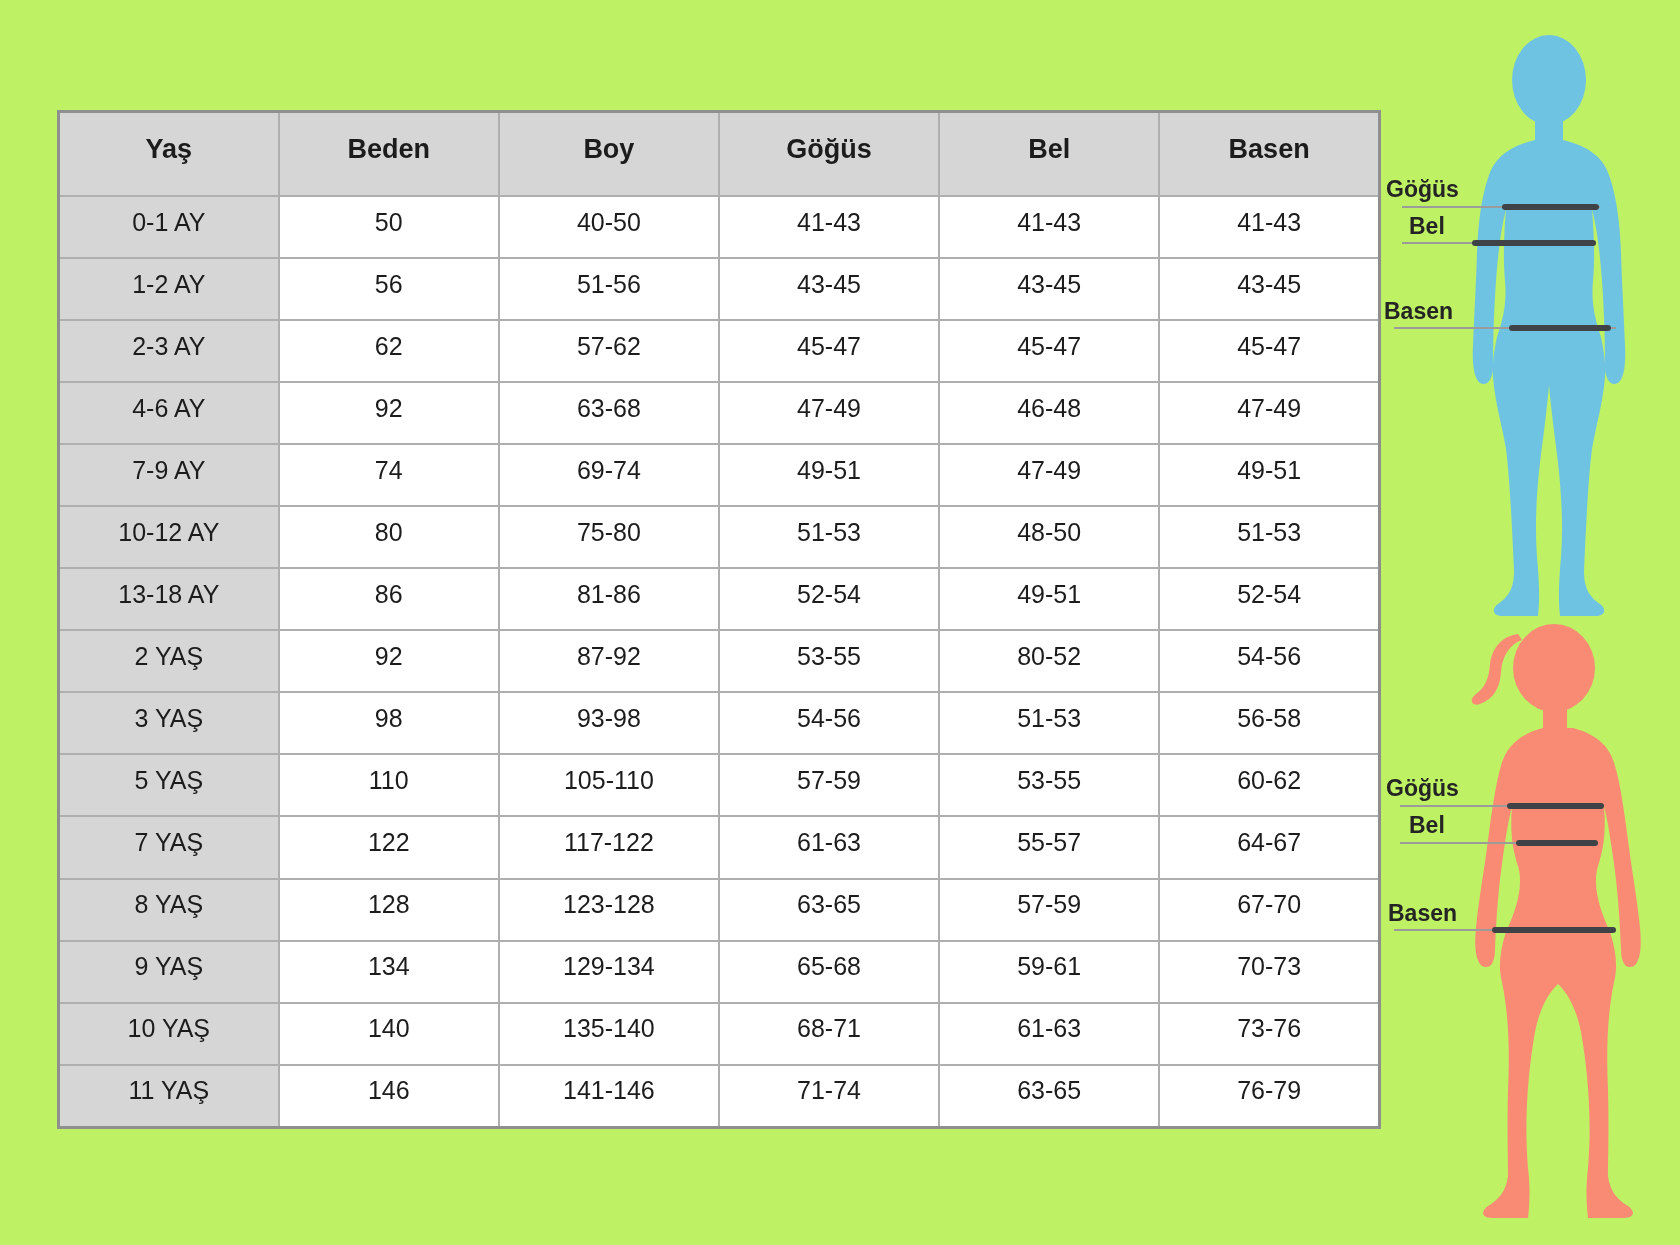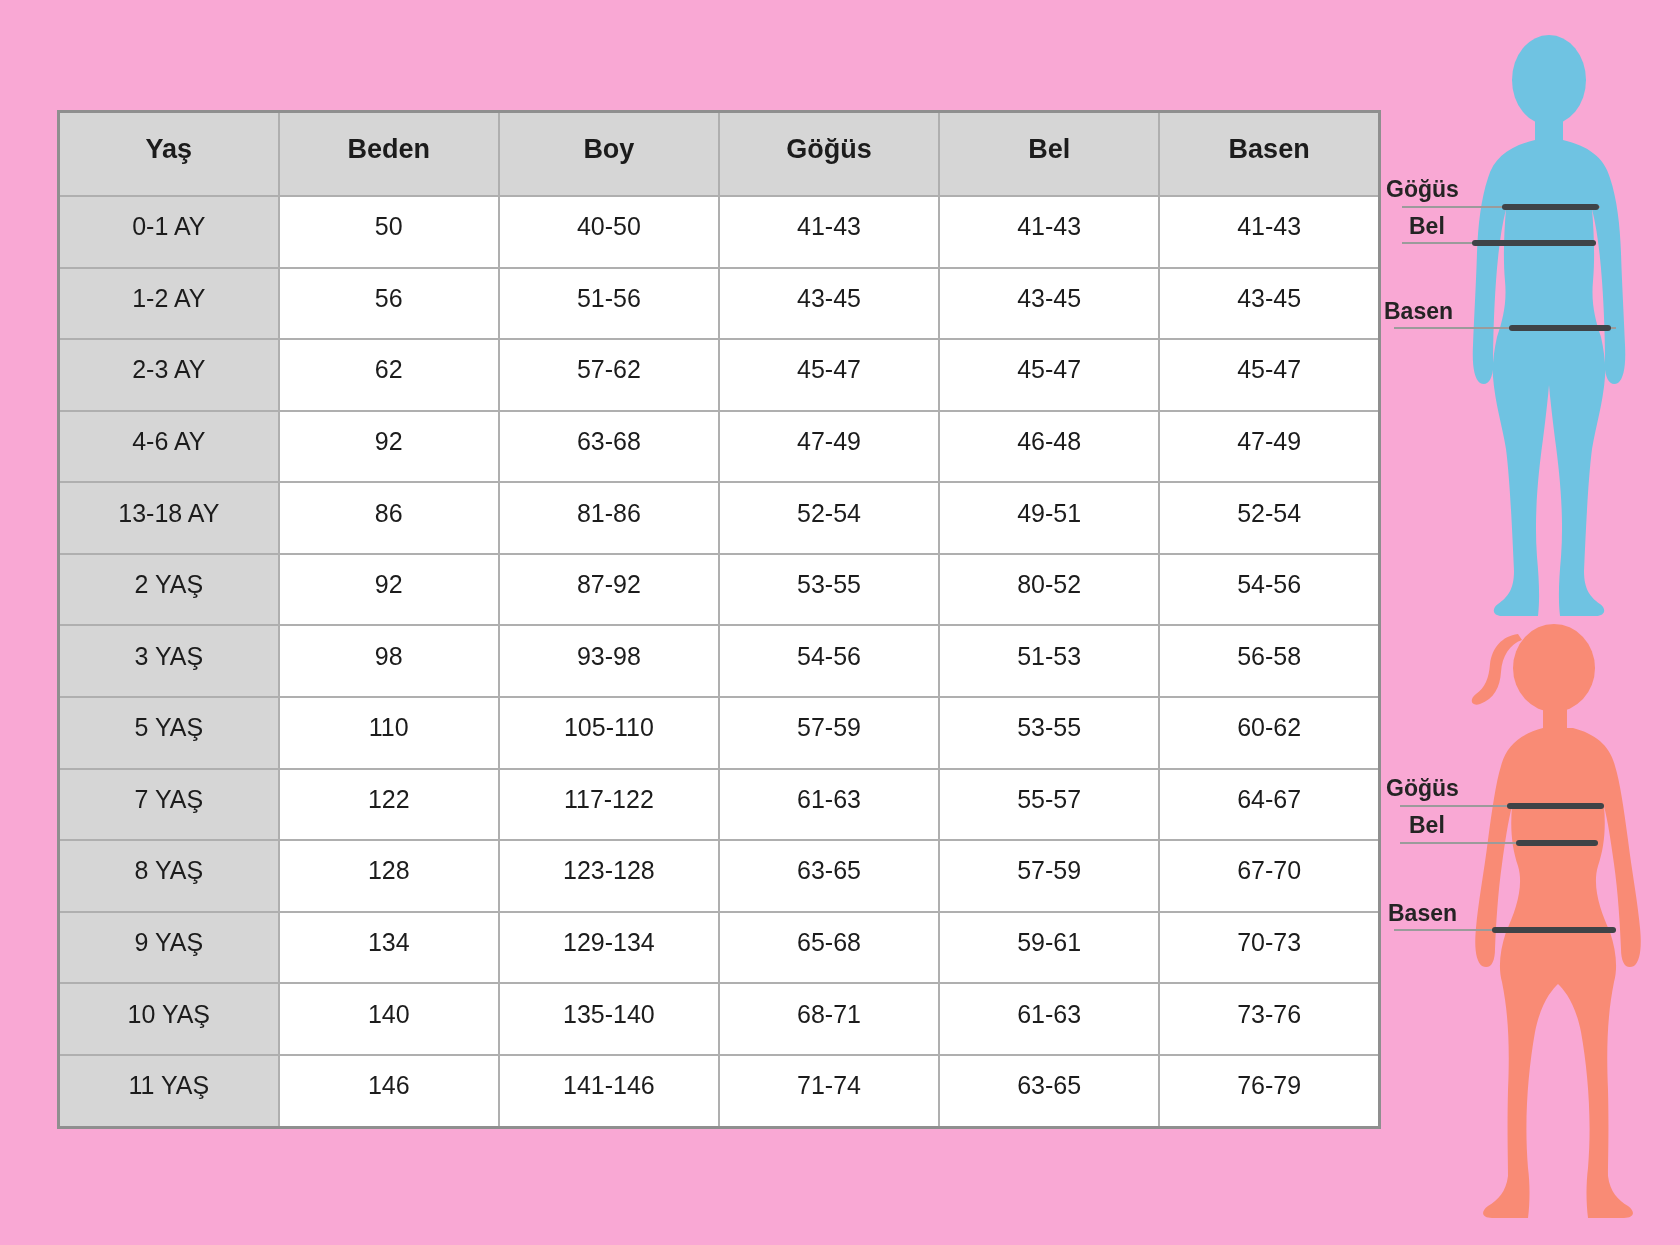--- a/index.html
+++ b/index.html
@@ -1,17 +1,17 @@
 <!DOCTYPE html>
 <html><head>
 <meta charset="utf-8">
 <style>
   html,body { margin:0; padding:0; background:#fff; }
   .canvas {
-    position:relative; width:1680px; height:1245px; background:#f9a8d4;
+    position:relative; width:1680px; height:1245px; background:#bef264;
     font-family:"Liberation Sans","DejaVu Sans",sans-serif; overflow:hidden;
   }
 
   
   table.size {
     position:absolute; left:57px; top:110px; width:1324px; height:1019px;
     border-collapse:collapse; table-layout:fixed;
     border:3px solid #8f8f8f; background:#ffffff;
   }
   table.size th, table.size td {
@@ -101,20 +101,36 @@
           <td>45-47</td>
           <td>45-47</td>
         </tr>
         <tr>
           <td>4-6 AY</td>
           <td>92</td>
           <td>63-68</td>
           <td>47-49</td>
           <td>46-48</td>
           <td>47-49</td>
+        </tr>
+        <tr>
+          <td>7-9 AY</td>
+          <td>74</td>
+          <td>69-74</td>
+          <td>49-51</td>
+          <td>47-49</td>
+          <td>49-51</td>
+        </tr>
+        <tr>
+          <td>10-12 AY</td>
+          <td>80</td>
+          <td>75-80</td>
+          <td>51-53</td>
+          <td>48-50</td>
+          <td>51-53</td>
         </tr>
         <tr>
           <td>13-18 AY</td>
           <td>86</td>
           <td>81-86</td>
           <td>52-54</td>
           <td>49-51</td>
           <td>52-54</td>
         </tr>
         <tr>

